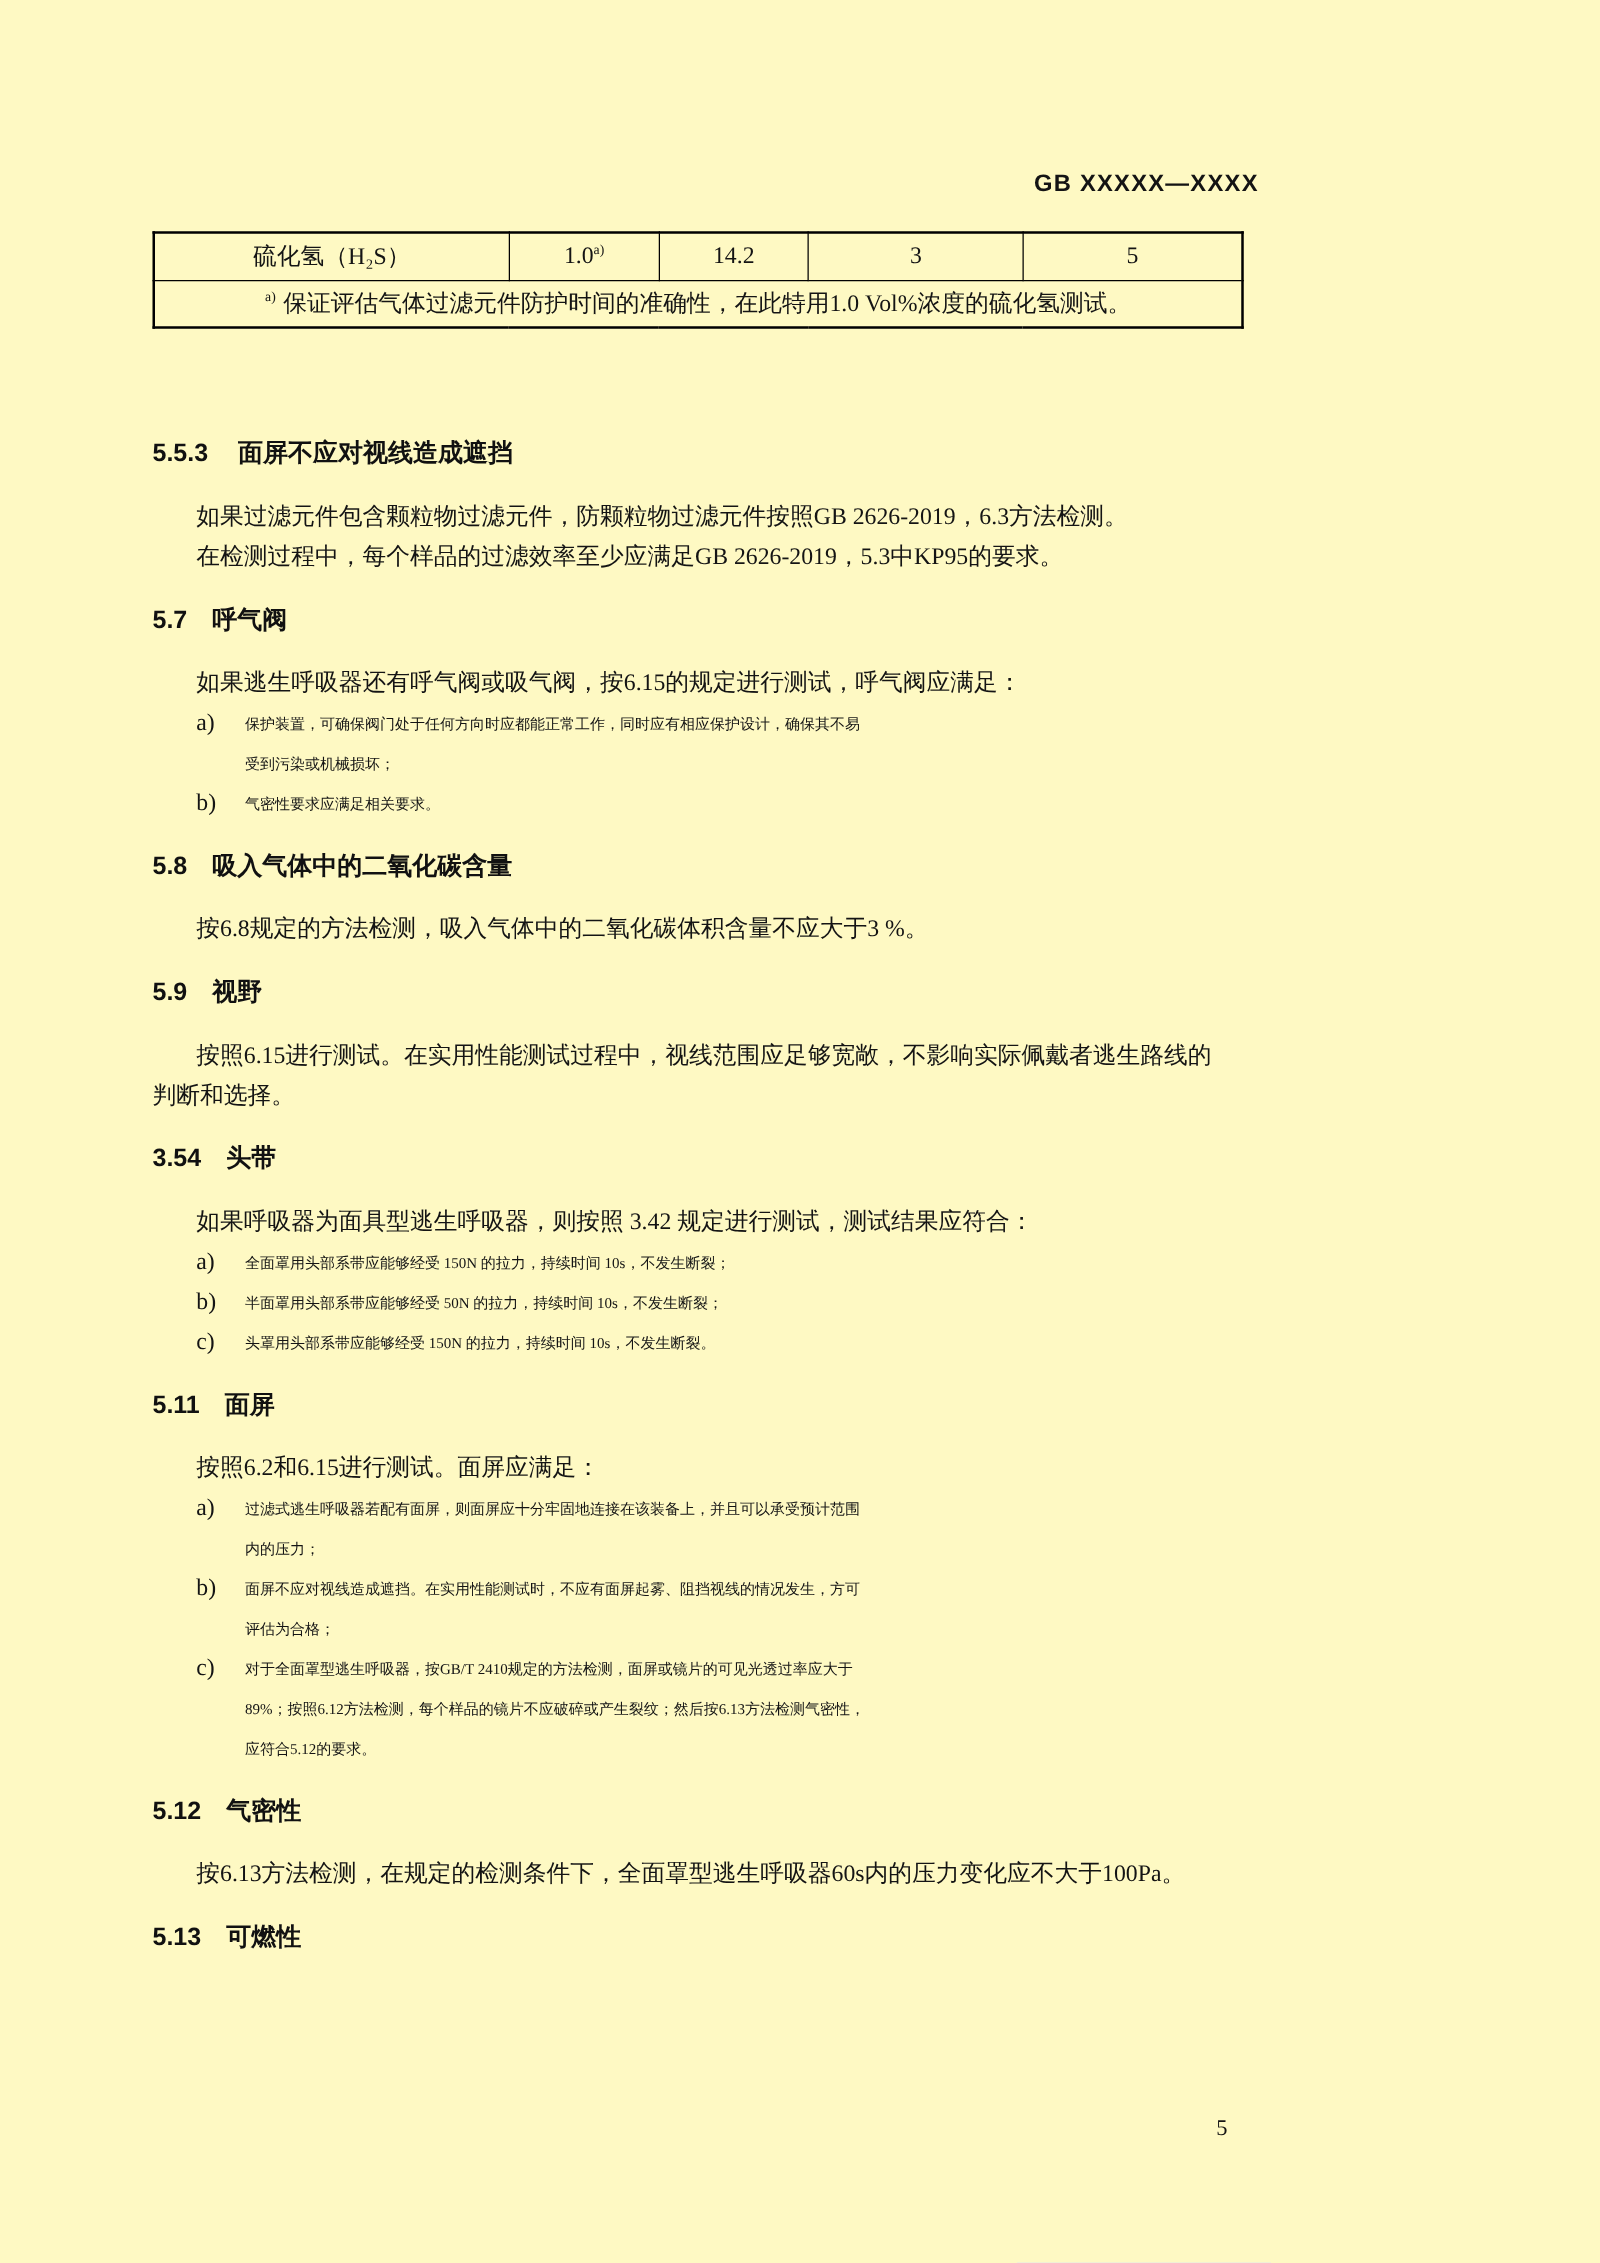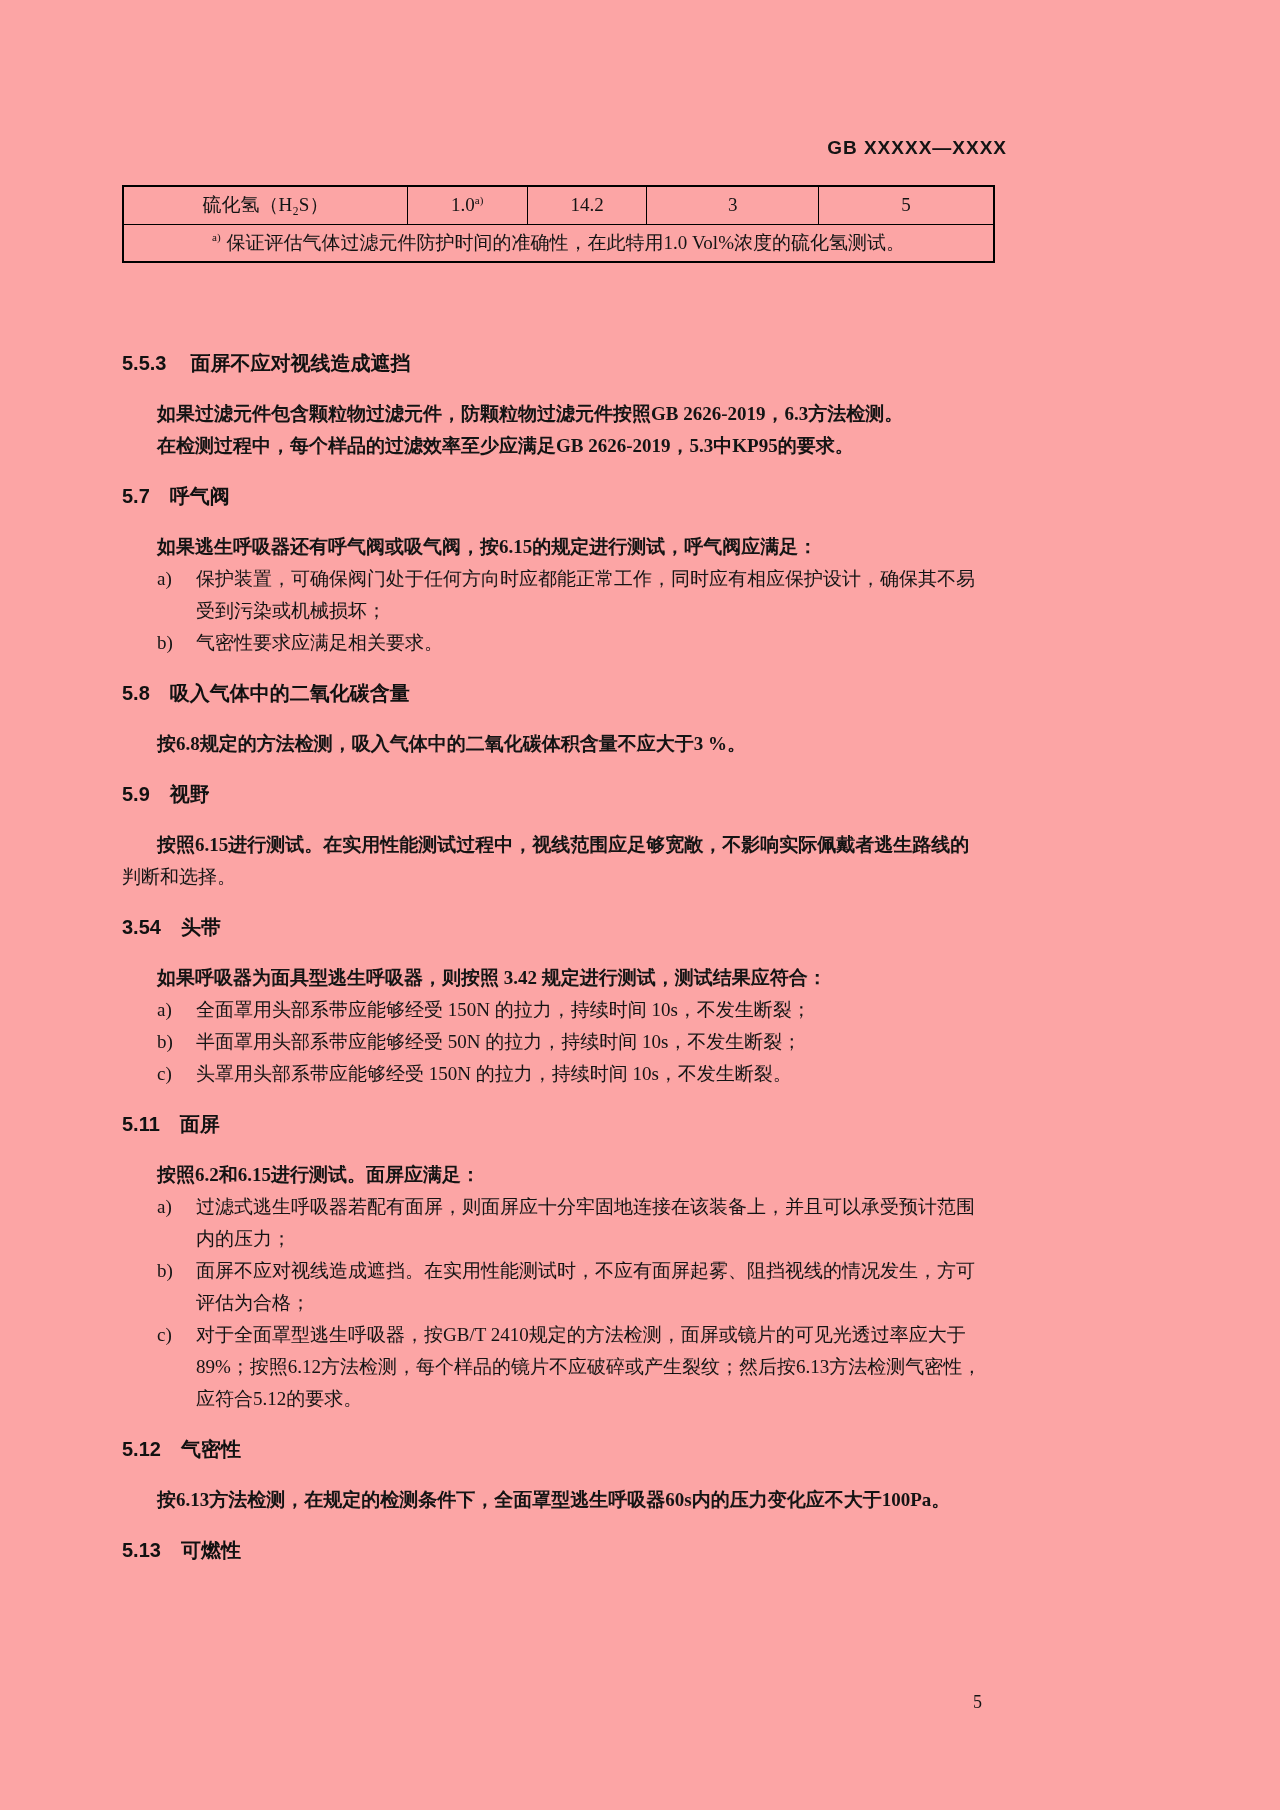--- a/index.html
+++ b/index.html
@@ -1,20 +1,20 @@
 <!DOCTYPE html>
 <html><head>
 <meta charset="utf-8">
 <style>
   * { margin:0; padding:0; box-sizing:border-box; }
   html,body { background:#e8e8e8; }
   .page {
     position:relative;
     width:1280px; height:1810px;
-    background:#fca5a5;
+    background:#fef9c3;
     color:#141414;
     font-family:"Liberation Serif", serif;
     overflow:hidden;
   }
   .doc-header {
     position:absolute; top:137px; right:273px;
     font-family:"Liberation Sans", sans-serif;
     font-weight:bold; font-size:19px; letter-spacing:1px;
     color:#141414;
   }
@@ -53,30 +53,30 @@
     margin-top:18px;
     margin-bottom:19px;
     color:#111;
   }
   section:first-child .sec-heading { margin-top:84px;gap:24px; }
   .body-line {
     font-size:19px;
     line-height:32px;
     color:#141414;
   }
-  .body-line.indent { padding-left:35px;font-weight:bold; }
+  .body-line.indent { padding-left:35px; }
   .list-item {
     position:relative;
     padding-left:74px;
     font-size:19px;
     line-height:32px;
     color:#141414;
   }
   .item-label { position:absolute; left:35px; top:0; }
-  .item-line { font-size:19px; line-height:32px;font-family:Liberation Serif, serif; }
+  .item-line { font-size:12px; line-height:32px;font-family:Liberation Serif, serif; }
   .page-number {
     position:absolute; left:973px; top:1692px;
     font-size:18px;
     color:#141414;
   }
 </style>
 </head>
 <body>
 
 <div class="page">

